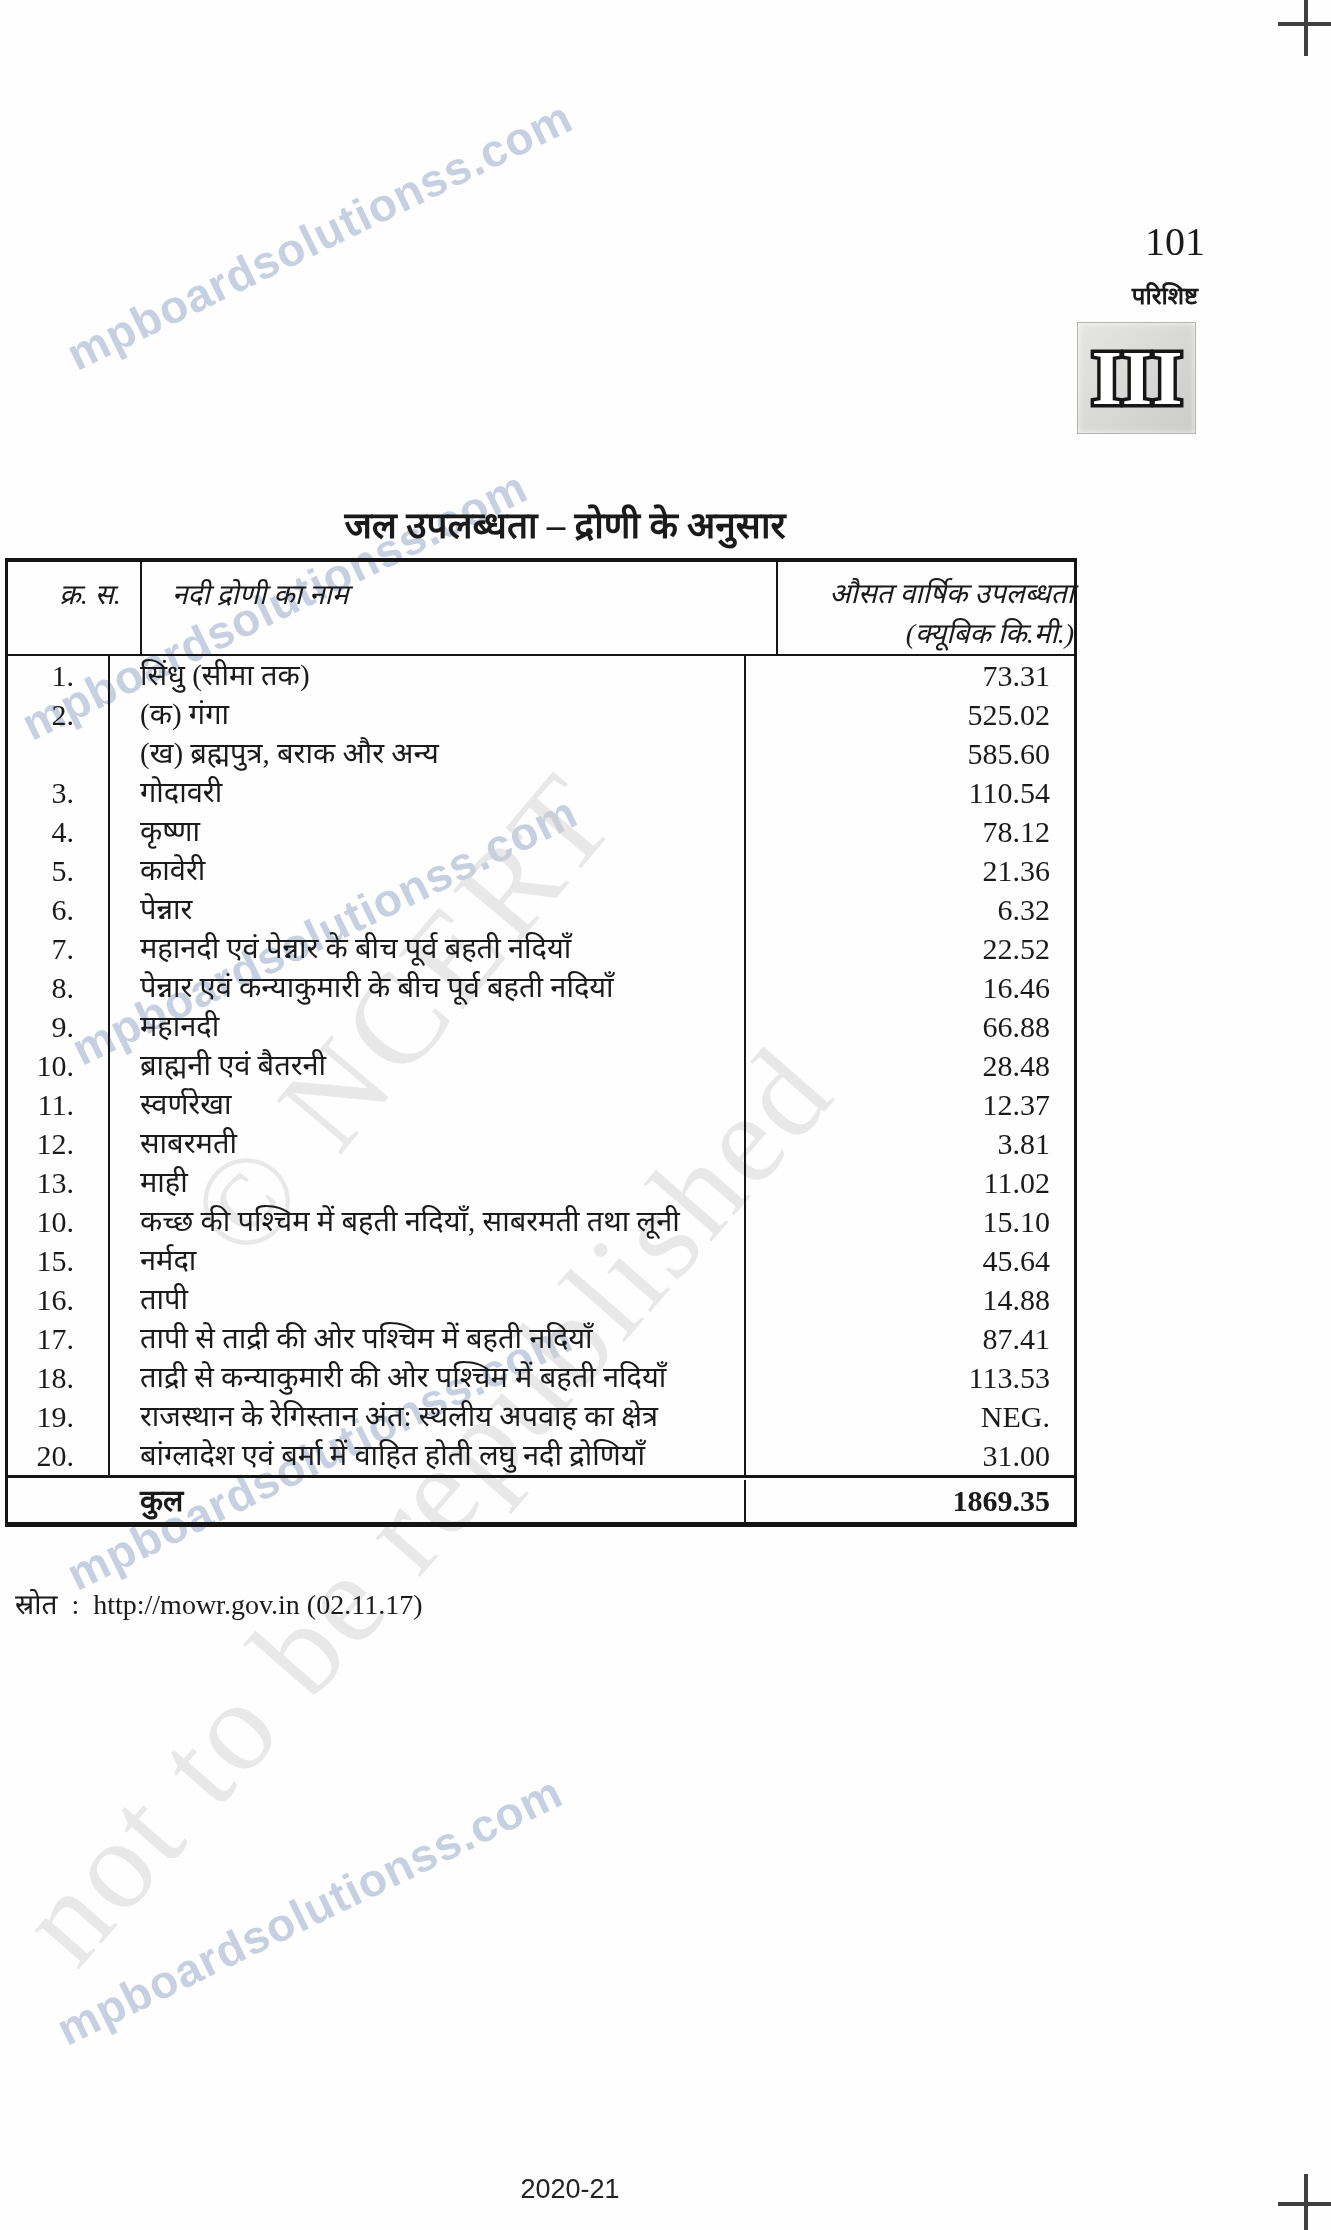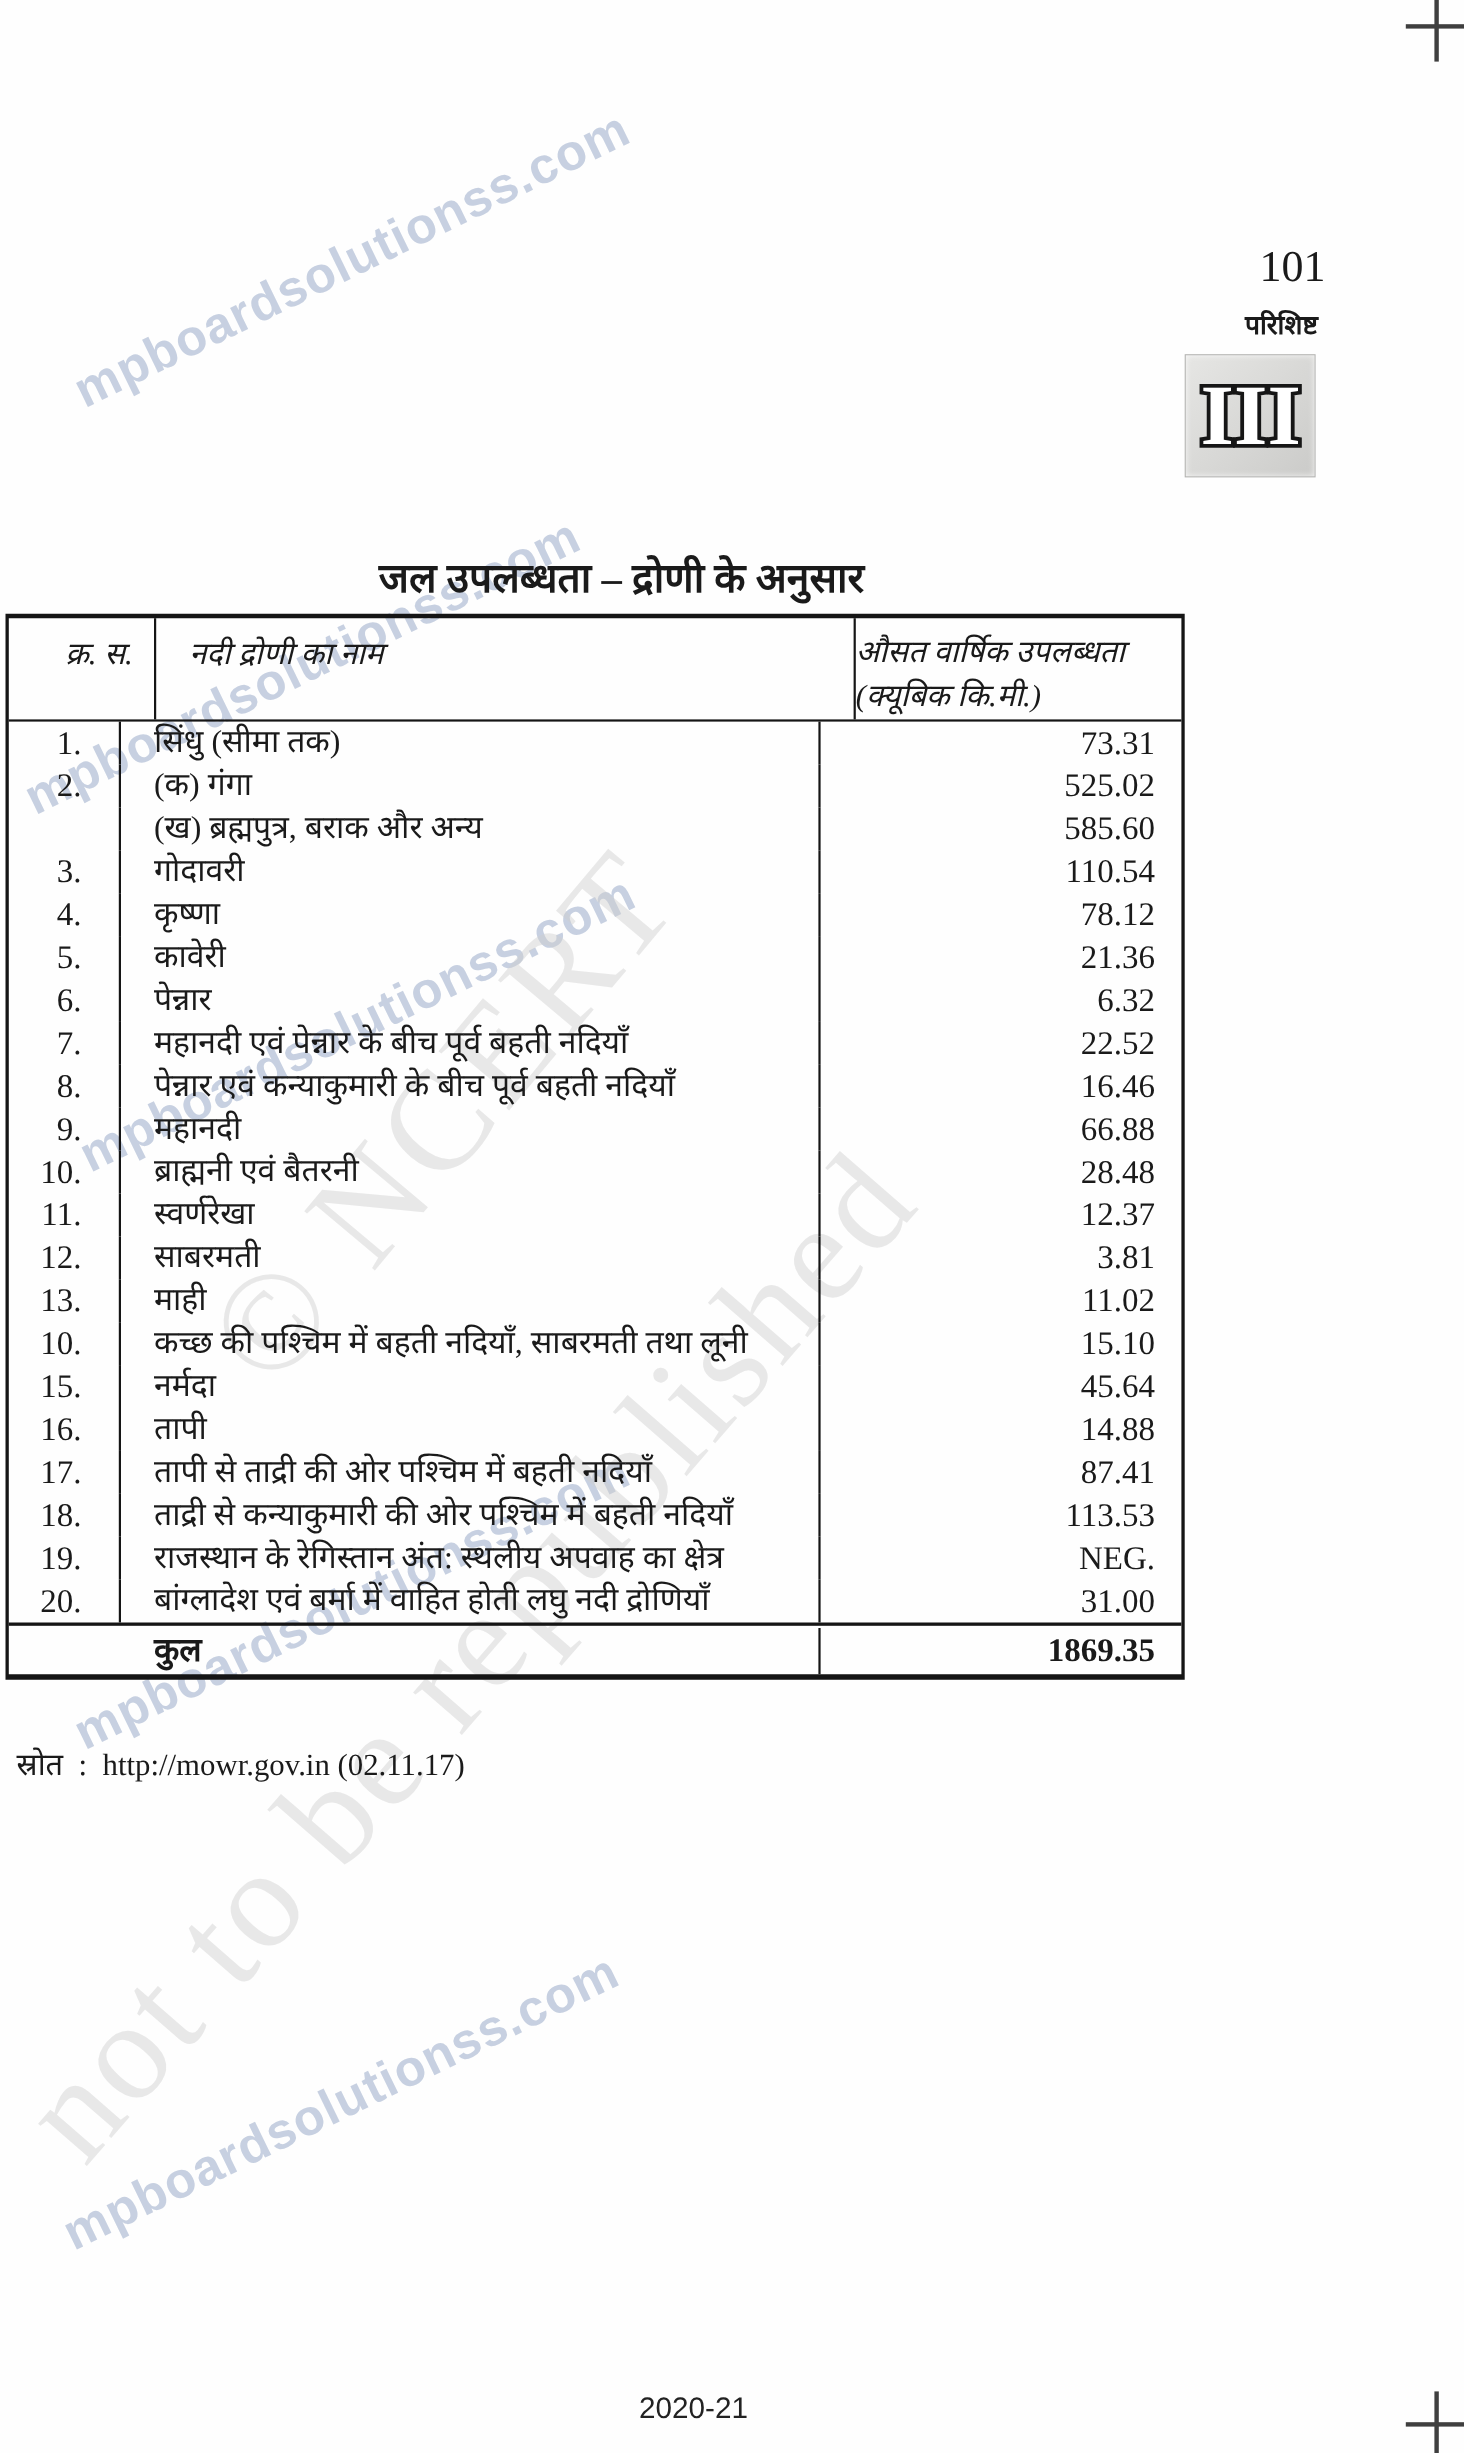--- a/index.html
+++ b/index.html
@@ -50,30 +50,30 @@
   }
   .trow,.thead{display:flex;align-items:stretch;}
   .thead{border-bottom:2px solid #151515;height:92px;padding-left:32px;}
   .col-sn{width:102px;border-right:2px solid #151515;box-sizing:border-box;flex:none;
     text-align:right;padding-right:34px;}
   .col-name{width:636px;border-right:2px solid #151515;box-sizing:border-box;flex:none;
     padding-left:30px;}
   .col-val{flex:1;text-align:right;padding-right:24px;box-sizing:border-box;}
   .th{font-style:italic;font-size:28px;padding-top:12px;}
   .thead .col-sn{text-align:center;padding-right:0;}
-  .thead .col-val{text-align:left;padding-right:0;line-height:40px;}
+  .thead .col-val{text-align:right;padding-right:0;line-height:40px;}
   .tbody .trow{height:39px;line-height:39px;}
   .td{font-size:29px;overflow:visible;white-space:nowrap;}
   .td.col-val,.td.col-sn{font-size:30px;}
   .total-row{border-top:3px solid #151515;height:44px;line-height:42px;align-items:flex-end;}
   .total-row .td{font-weight:700;font-size:30px;}
   
   .source-line{position:absolute;left:15px;top:1584px;font-size:28px;z-index:2;white-space:nowrap;}
   .source-line .sep{margin:0 14px;}
-  .footer-year{position:absolute;left:460px;top:2174px;width:220px;text-align:right;
+  .footer-year{position:absolute;left:460px;top:2174px;width:220px;text-align:center;
     font-family:"Liberation Sans","DejaVu Sans",sans-serif;font-size:27px;color:#222;z-index:2;}
 </style>
 </head>
 <body>
 
 <div class="page">
 
   <div class="wm wm-blue wm1">mpboardsolutionss.com</div>
   <div class="wm wm-blue wm2">mpboardsolutionss.com</div>
   <div class="wm wm-blue wm3">mpboardsolutionss.com</div>

